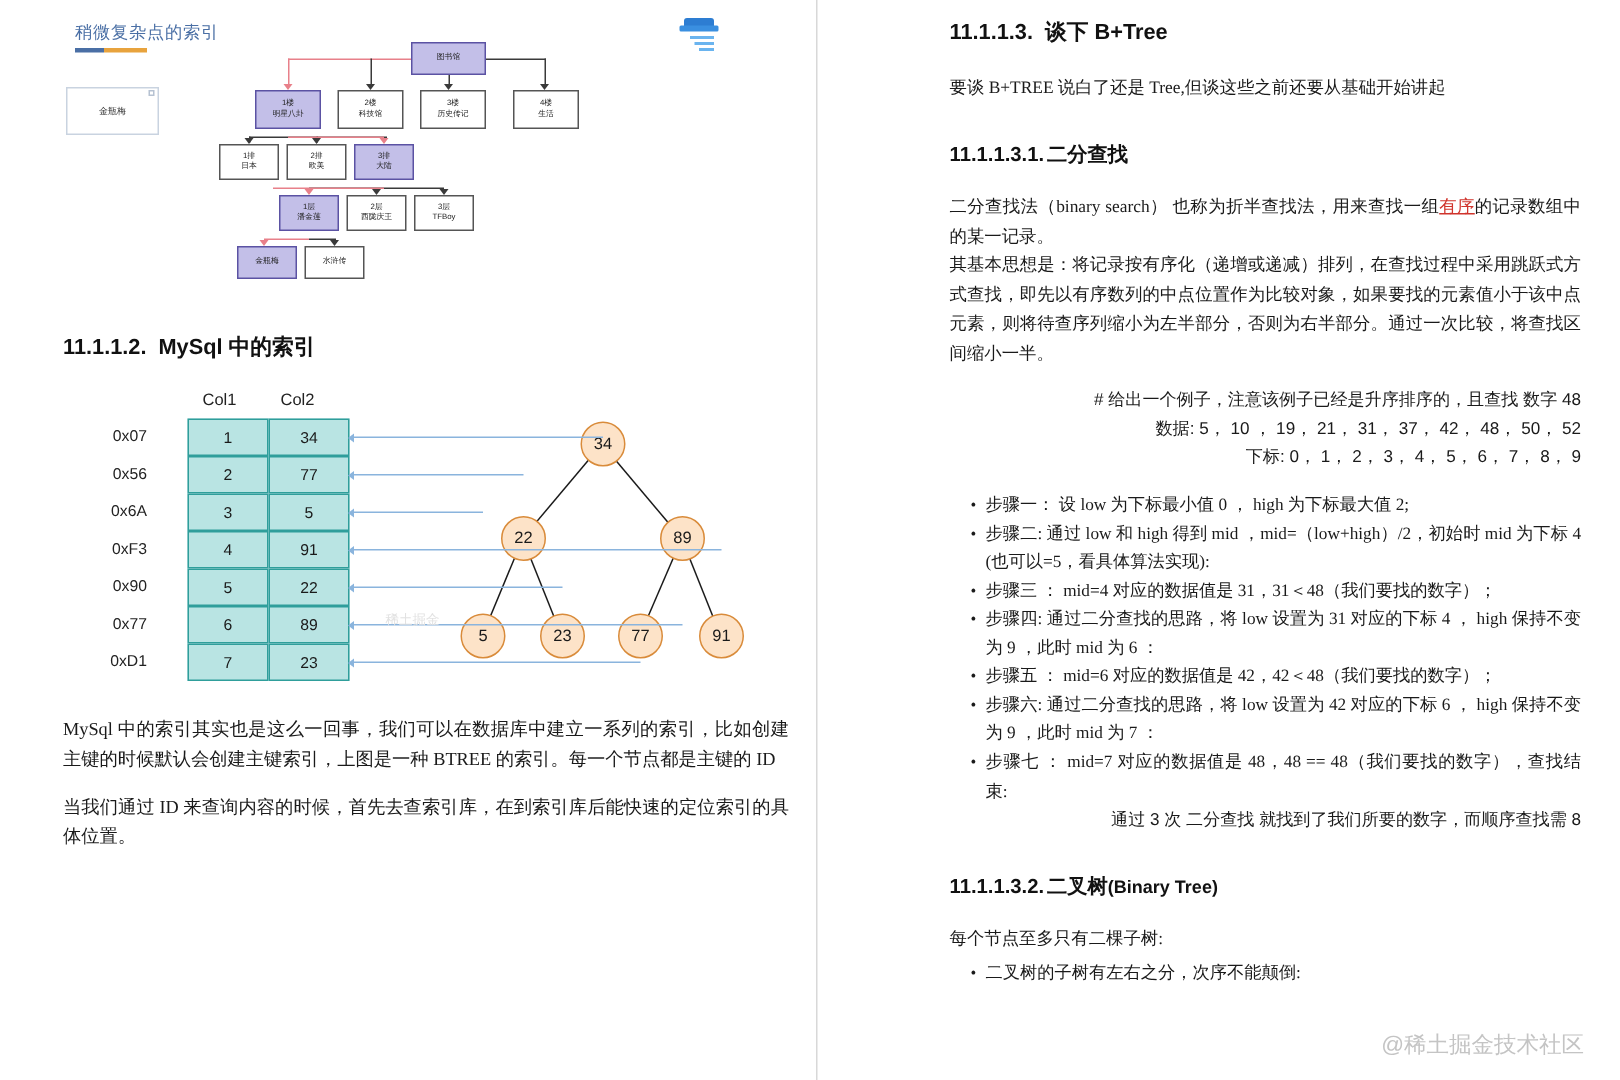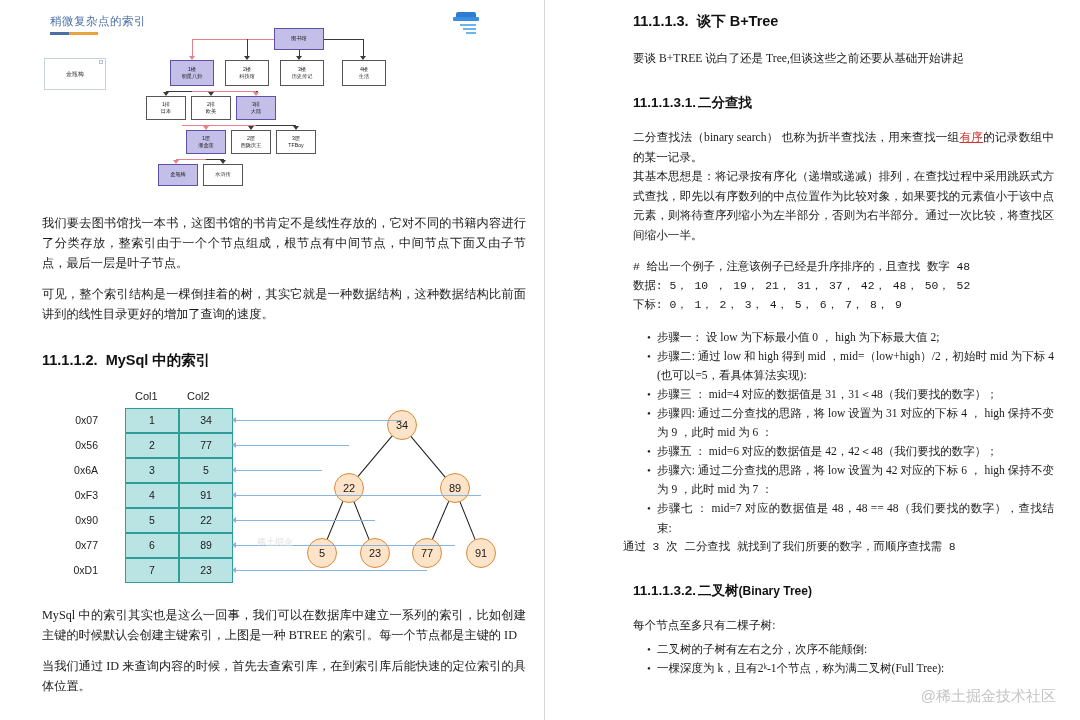--- a/index.html
+++ b/index.html
@@ -182,21 +182,22 @@
     text-align: justify;
     font-family: "Liberation Serif", serif;
   }
   .r-p.tight { margin-top: 0; }
   .r-p .red { color: #d0342c; text-decoration: underline; }
   .spacer-sm { height: 13px; }
   .mono-ex {
     font-size: 11.4px;
     line-height: 1.65;
     color: #1a1a1a;
-    font-family: Liberation Mono, monospace;
+    font-family: Liberation Sans, sans-serif;
+    text-align: right;
   }
   ul.bul {
     margin: 0; padding: 0 0 0 14px;
     list-style: none;
   }
   ul.bul li {
     position: relative;
     font-size: 11.5px;
     line-height: 1.66;
     color: #1a1a1a;
@@ -290,24 +291,20 @@
 潘金莲</div>
           <div class="node" style="left: 189px; top: 124px; width: 40px; height: 24px;">2层
 西陇庆王</div>
           <div class="node" style="left: 234px; top: 124px; width: 40px; height: 24px;">3层
 TFBoy</div>
           <div class="node hl" style="left: 116px; top: 158px; width: 40px; height: 22px;">金瓶梅</div>
           <div class="node" style="left: 161px; top: 158px; width: 40px; height: 22px;">水浒传</div>
         </div>
     </div>
 
-    <div style="margin-top:18px;">
-      <p class="para">我们要去图书馆找一本书，这图书馆的书肯定不是线性存放的，它对不同的书籍内容进行了分类存放，整索引由于一个个节点组成，根节点有中间节点，中间节点下面又由子节点，最后一层是叶子节点。</p>
-      <p class="para">可见，整个索引结构是一棵倒挂着的树，其实它就是一种数据结构，这种数据结构比前面讲到的线性目录更好的增加了查询的速度。</p>
-    </div>
 
     <h3 class="heading">
       <span class="num">11.1.1.2.</span><span>MySql 中的索引</span>
     </h3>
 
     <div class="btree-fig">
       <div class="col-head" style="left:93px;top:4px;">Col1</div>
       <div class="col-head" style="left:145px;top:4px;">Col2</div>
       <div id="btree-rows">
           <div class="addr" style="left: 22px; top: 28px;">0x07</div>
@@ -406,18 +403,17 @@
       </ul>
     <div class="mono-ex" style="margin-left:-10px;">通过 3 次 二分查找 就找到了我们所要的数字，而顺序查找需 8</div>
 
     <h4 class="r-h4">
       <span class="num">11.1.1.3.2.</span><span>二叉树</span><span class="en">(Binary Tree)</span>
     </h4>
 
     <p class="r-p" style="margin-bottom:4px;">每个节点至多只有二棵子树:</p>
     <ul class="bul" id="bt-list">
         <li>二叉树的子树有左右之分，次序不能颠倒:</li>
-        <li>一棵深度为 k，且有2ᵏ-1个节点，称为满二叉树(Full Tree):</li>
       </ul>
 
     <div class="watermark">@稀土掘金技术社区</div>
   </div>
 </div>
 
 </body></html>

